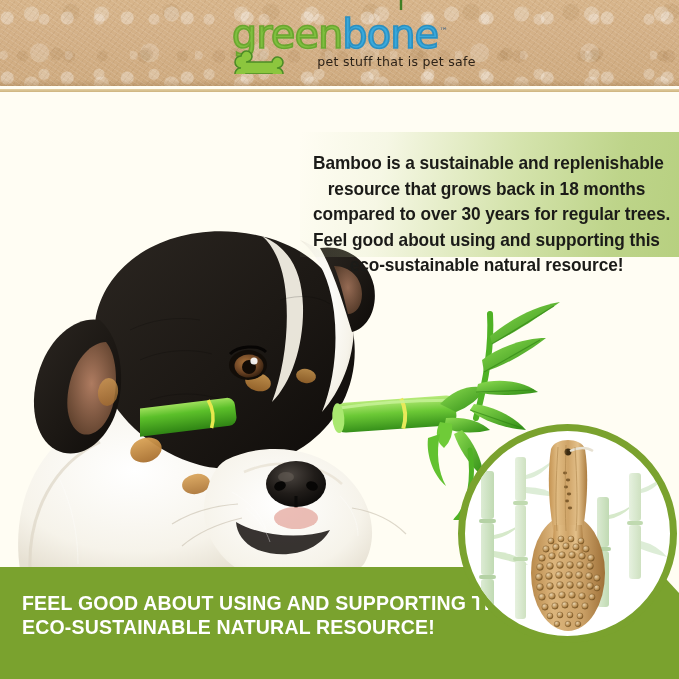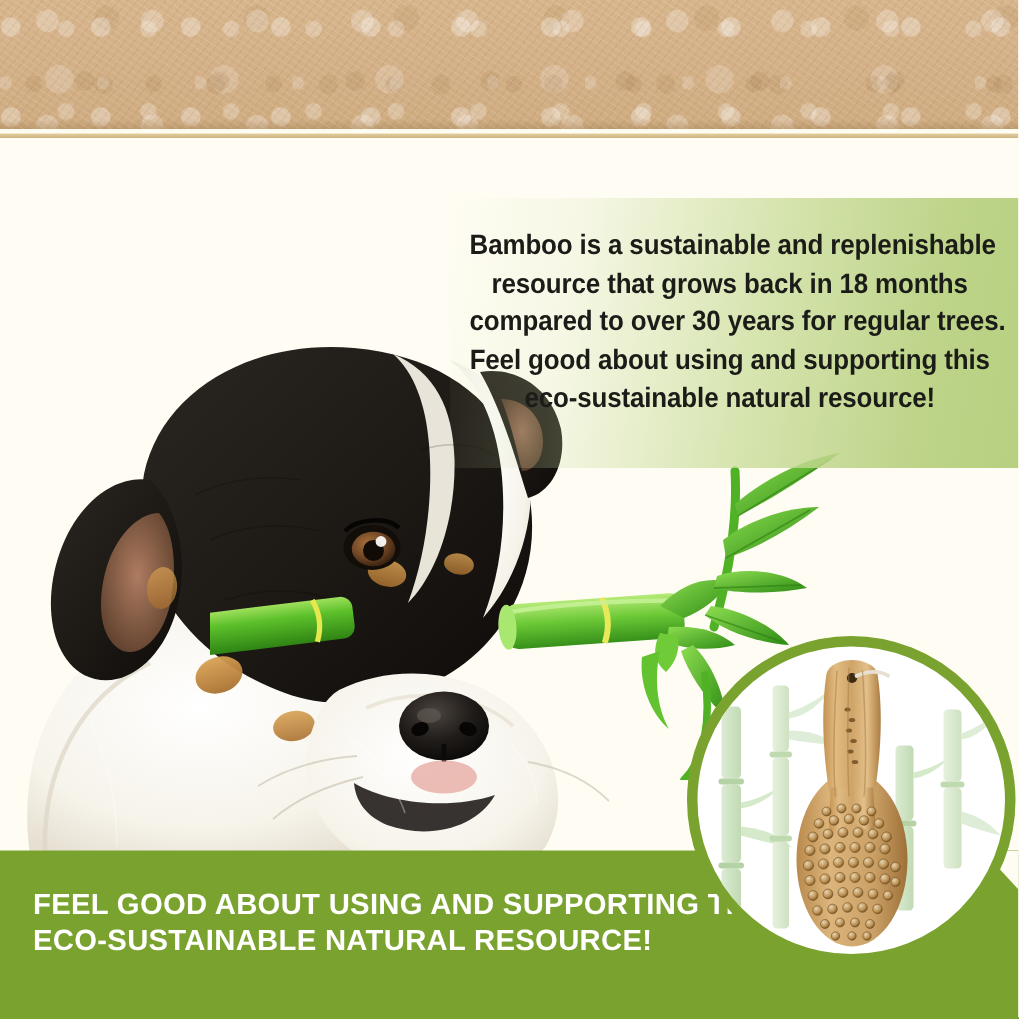--- a/index.html
+++ b/index.html
@@ -80,21 +80,21 @@
   
   .gap-cream{ position:absolute; left:0; top:86px; width:679px; height:3px; background:#fffdf2; }
   .rule{ position:absolute; left:0; top:89px; width:679px; height:3px; background:linear-gradient(180deg,#e3cfa2,#cdb37e); }
   .below-rule{ position:absolute; left:0; top:92px; width:679px; height:10px; background:#fffdf2; }
 
   
   .body-bg{ position:absolute; left:0; top:92px; width:679px; height:475px; background:#fffdf3; }
 
   
   .text-panel{
-    position:absolute; left:300px; top:132px; width:379px; height:180px;
+    position:absolute; left:300px; top:132px; width:379px; height:125px;
     background:linear-gradient(100deg, rgba(209,224,171,0) 0%, rgba(209,224,171,.20) 22%, rgba(199,219,150,.75) 55%, rgba(186,210,132,.95) 82%, rgba(183,208,128,1) 100%);
   }
   .text-panel .msg{
     position:absolute; left:0; right:6px; top:18px;
     text-align:center;
     font-family:"Liberation Sans", sans-serif;
     font-weight:bold;
     font-size:18.6px;
     line-height:25.5px;
     color:#1b1b18;
@@ -142,20 +142,41 @@
 </style>
 </head>
 <body>
 
 <div id="stage">
 
   <div class="header">
     <div class="hdr-bottom-shade"></div>
   </div>
 
+  <div class="logo-wrap">
+    <div class="logo-row">
+
+      <svg class="sprout" viewBox="0 0 34 26">
+        <path d="M21 26 L21 4 Q21 1 23 1" stroke="#3f7f24" stroke-width="2.4" fill="none" stroke-linecap="round"></path>
+        <path d="M21 9 C12 9 6 5 3 1 C11 0.5 18 2 21 6 Z" fill="#7fc33f" stroke="#4c8c26" stroke-width="1.2"></path>
+        <path d="M6 2 C11 4 16 6 20 8" stroke="#4c8c26" stroke-width=".8" fill="none" opacity=".7"></path>
+      </svg>
+
+      <span class="logo-word logo-green">green</span>
+      <span class="logo-word logo-blue">bone</span>
+      <span class="logo-tm">™</span>
+    </div>
+
+    <div style="position:relative; display:flex; align-items:center; height:24px;">
+      <svg class="bone" style="position:relative; left:0; top:0;" viewBox="0 0 62 24">
+        <path d="M12 6 a5.5 5.5 0 1 1 5 6 l26 0 a5.5 5.5 0 1 1 5 6 a5.5 5.5 0 1 1 -5 6 l-26 0 a5.5 5.5 0 1 1 -5 -6 a5.5 5.5 0 1 1 0 -12 Z" fill="#8cc63e" stroke="#4c8c26" stroke-width="1.6"></path>
+      </svg>
+      <span class="tagline">pet stuff that is pet safe</span>
+    </div>
+  </div>
 
   <div class="gap-cream"></div>
   <div class="rule"></div>
   <div class="below-rule"></div>
 
   <div class="body-bg"></div>
 
   <svg class="dog-stage" viewBox="0 0 420 450">
     <defs>
       <radialGradient id="furWhite" cx="45%" cy="40%" r="70%">

